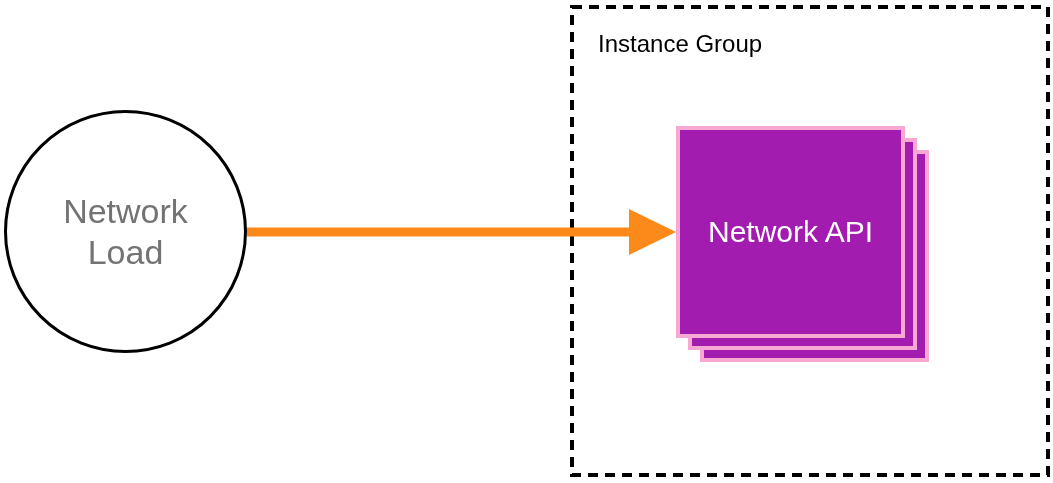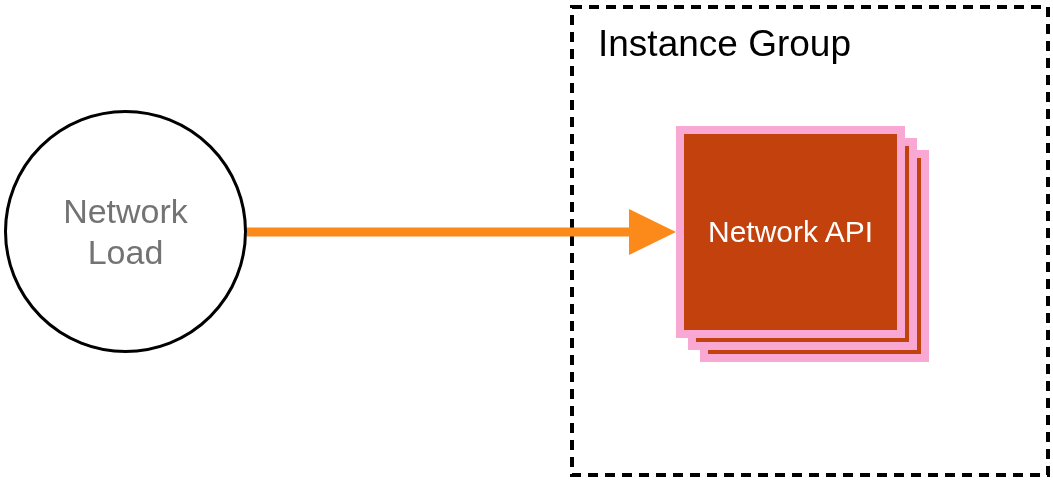--- a/index.html
+++ b/index.html
@@ -42,33 +42,33 @@
     text-align: center;
     font-size: 34px;
     line-height: 41px;
     color: #737373;
   }
   
   .ig-title {
     position: absolute;
     left: 598px;
     top: 26px;
-    font-size: 37px;
+    font-size: 24px;
     line-height: 36px;
     color: #000000;
     white-space: nowrap;
   }
   
   .api-box {
     position: absolute;
     width: 229px;
     height: 212px;
     box-sizing: border-box;
-    background: #c2410c;
-    border: 8px solid #f9a8d4;
+    background: #a21caf;
+    border: 4px solid #f9a8d4;
   }
   .api-box.back-2 { left: 700px; top: 150px; }
   .api-box.back-1 { left: 688px; top: 138px; }
   .api-box.front {
     left: 676px;
     top: 126px;
     display: flex;
     align-items: center;
     justify-content: center;
   }

